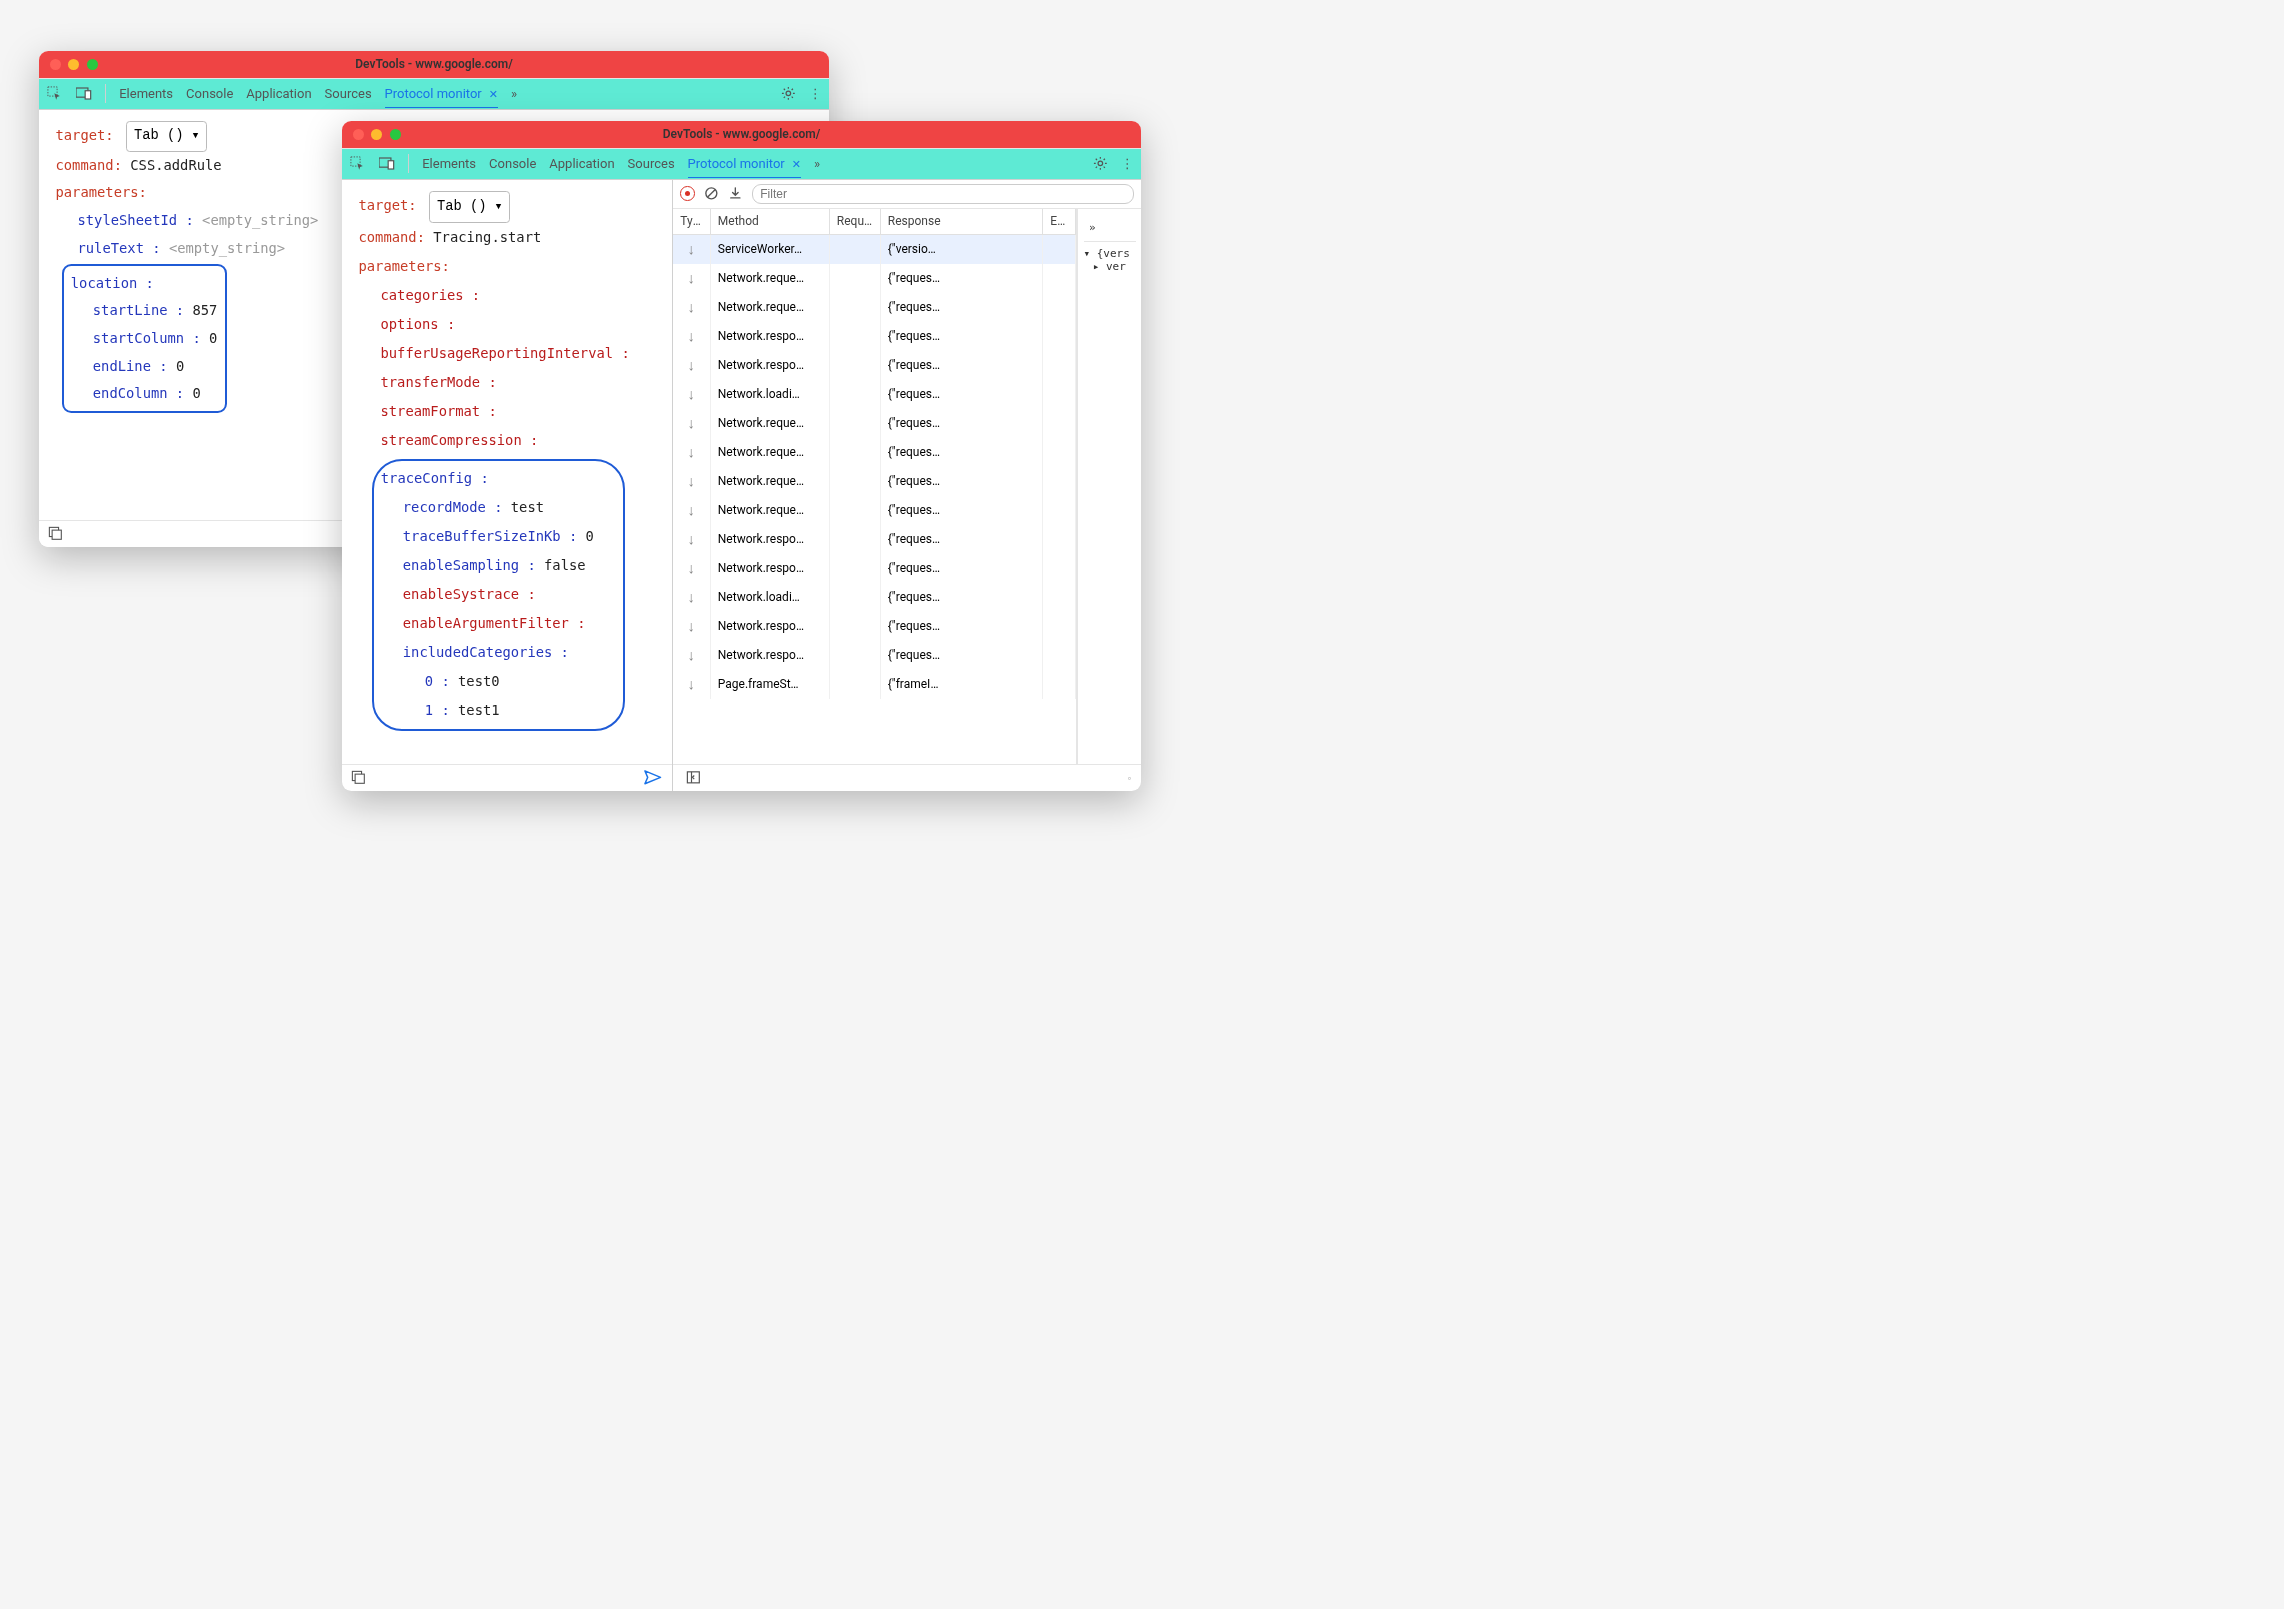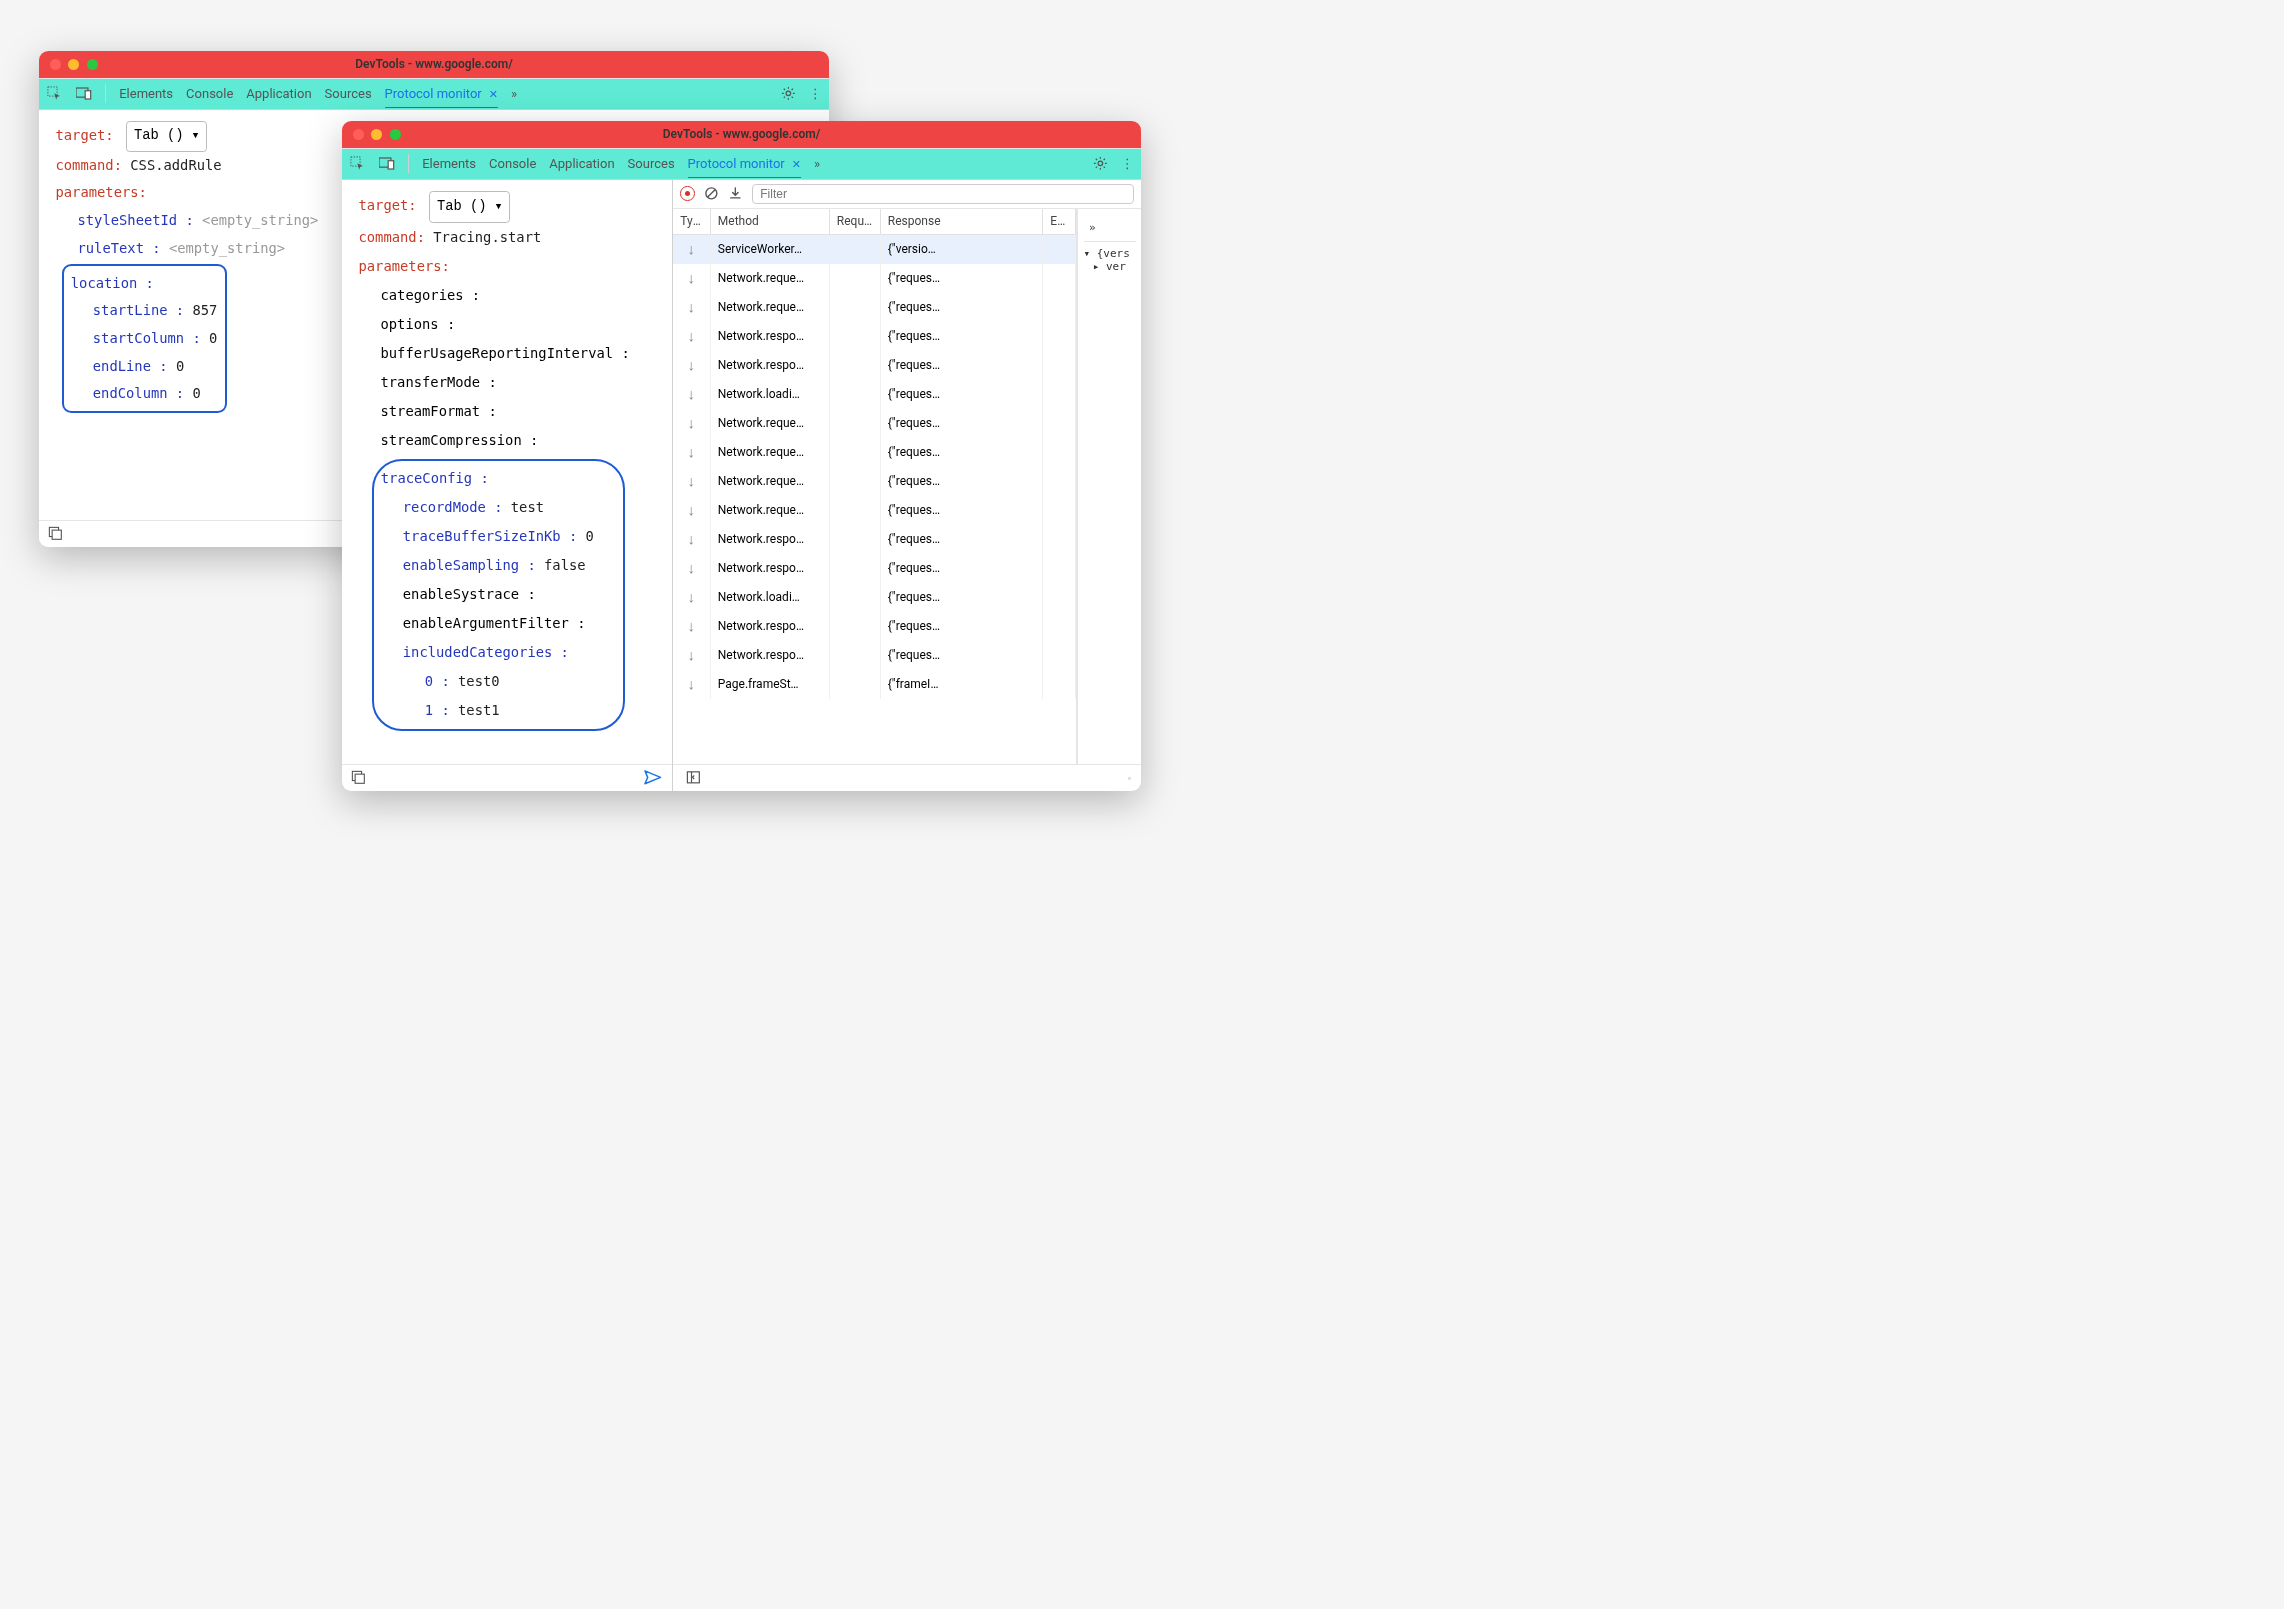--- a/index.html
+++ b/index.html
@@ -151,21 +151,21 @@
     border-bottom: 0.9px solid #e5e5e5;
   }
   .record-btn {
     width: 14.7px; height: 14.7px; border: 1.8px solid #d93025; border-radius: 50%;
     display: inline-flex; align-items: center; justify-content: center;
   }
   .record-btn::after { content: ""; width: 5.5px; height: 5.5px; background: #d93025; border-radius: 50%; }
   .filter-input {
     flex: 1;
     border: 0.9px solid #ccc;
-    border-radius: 4px;
+    border-radius: 9px;
     padding: 1.8px 7.3px;
     font-size: 12px;
     height: 20px;
   }
   .right-body {
     flex: 1;
     display: flex;
     overflow: hidden;
   }
   .table-wrap {
@@ -214,21 +214,21 @@
   .right-footer {
     height: 27.5px;
     border-top: 0.9px solid #e5e5e5;
     display: flex;
     align-items: center;
     padding: 0 9.2px;
     justify-content: flex-end;
   }
   .send-icon { color: #1a73e8; font-size: 16.5px; }
   svg { display: block; }
-  .faded { color: #000000; }
+  .faded { color: #b91c1c; }
 </style>
 </head>
 <body>
 
 <div class="window win1">
   <div class="titlebar">
     <div class="traffic">
       <div class="dot red"></div>
       <div class="dot yellow"></div>
       <div class="dot green"></div>

